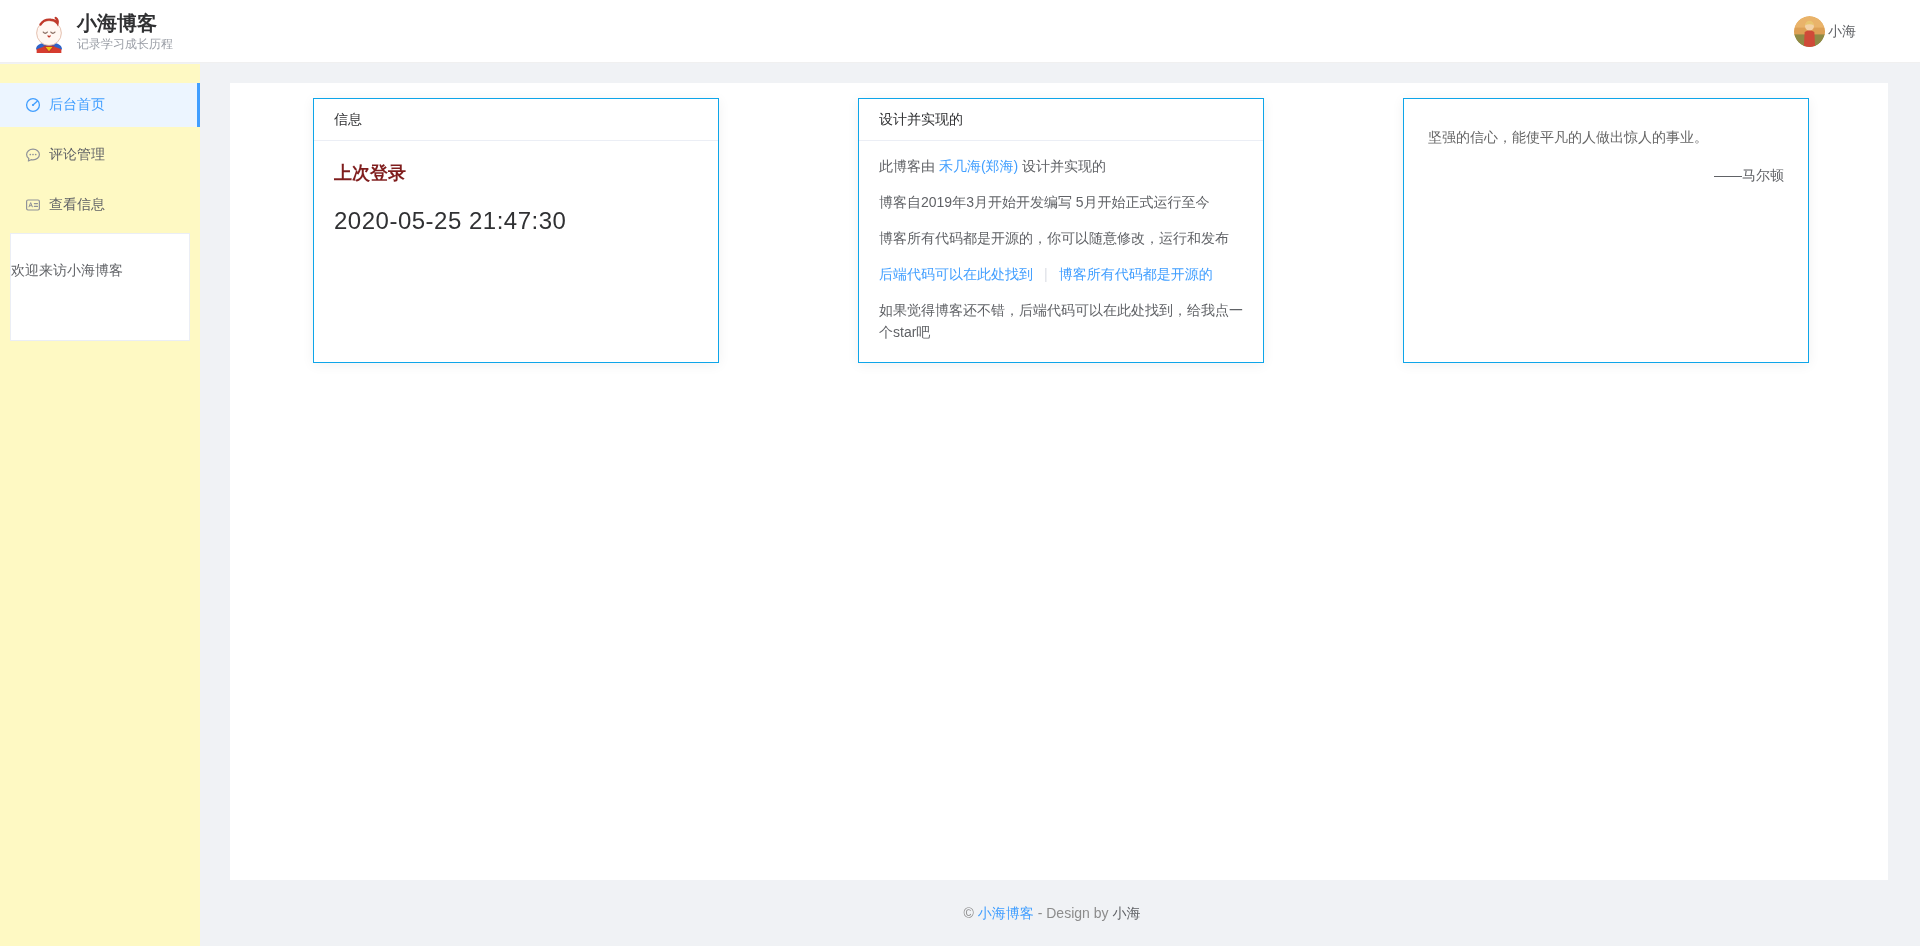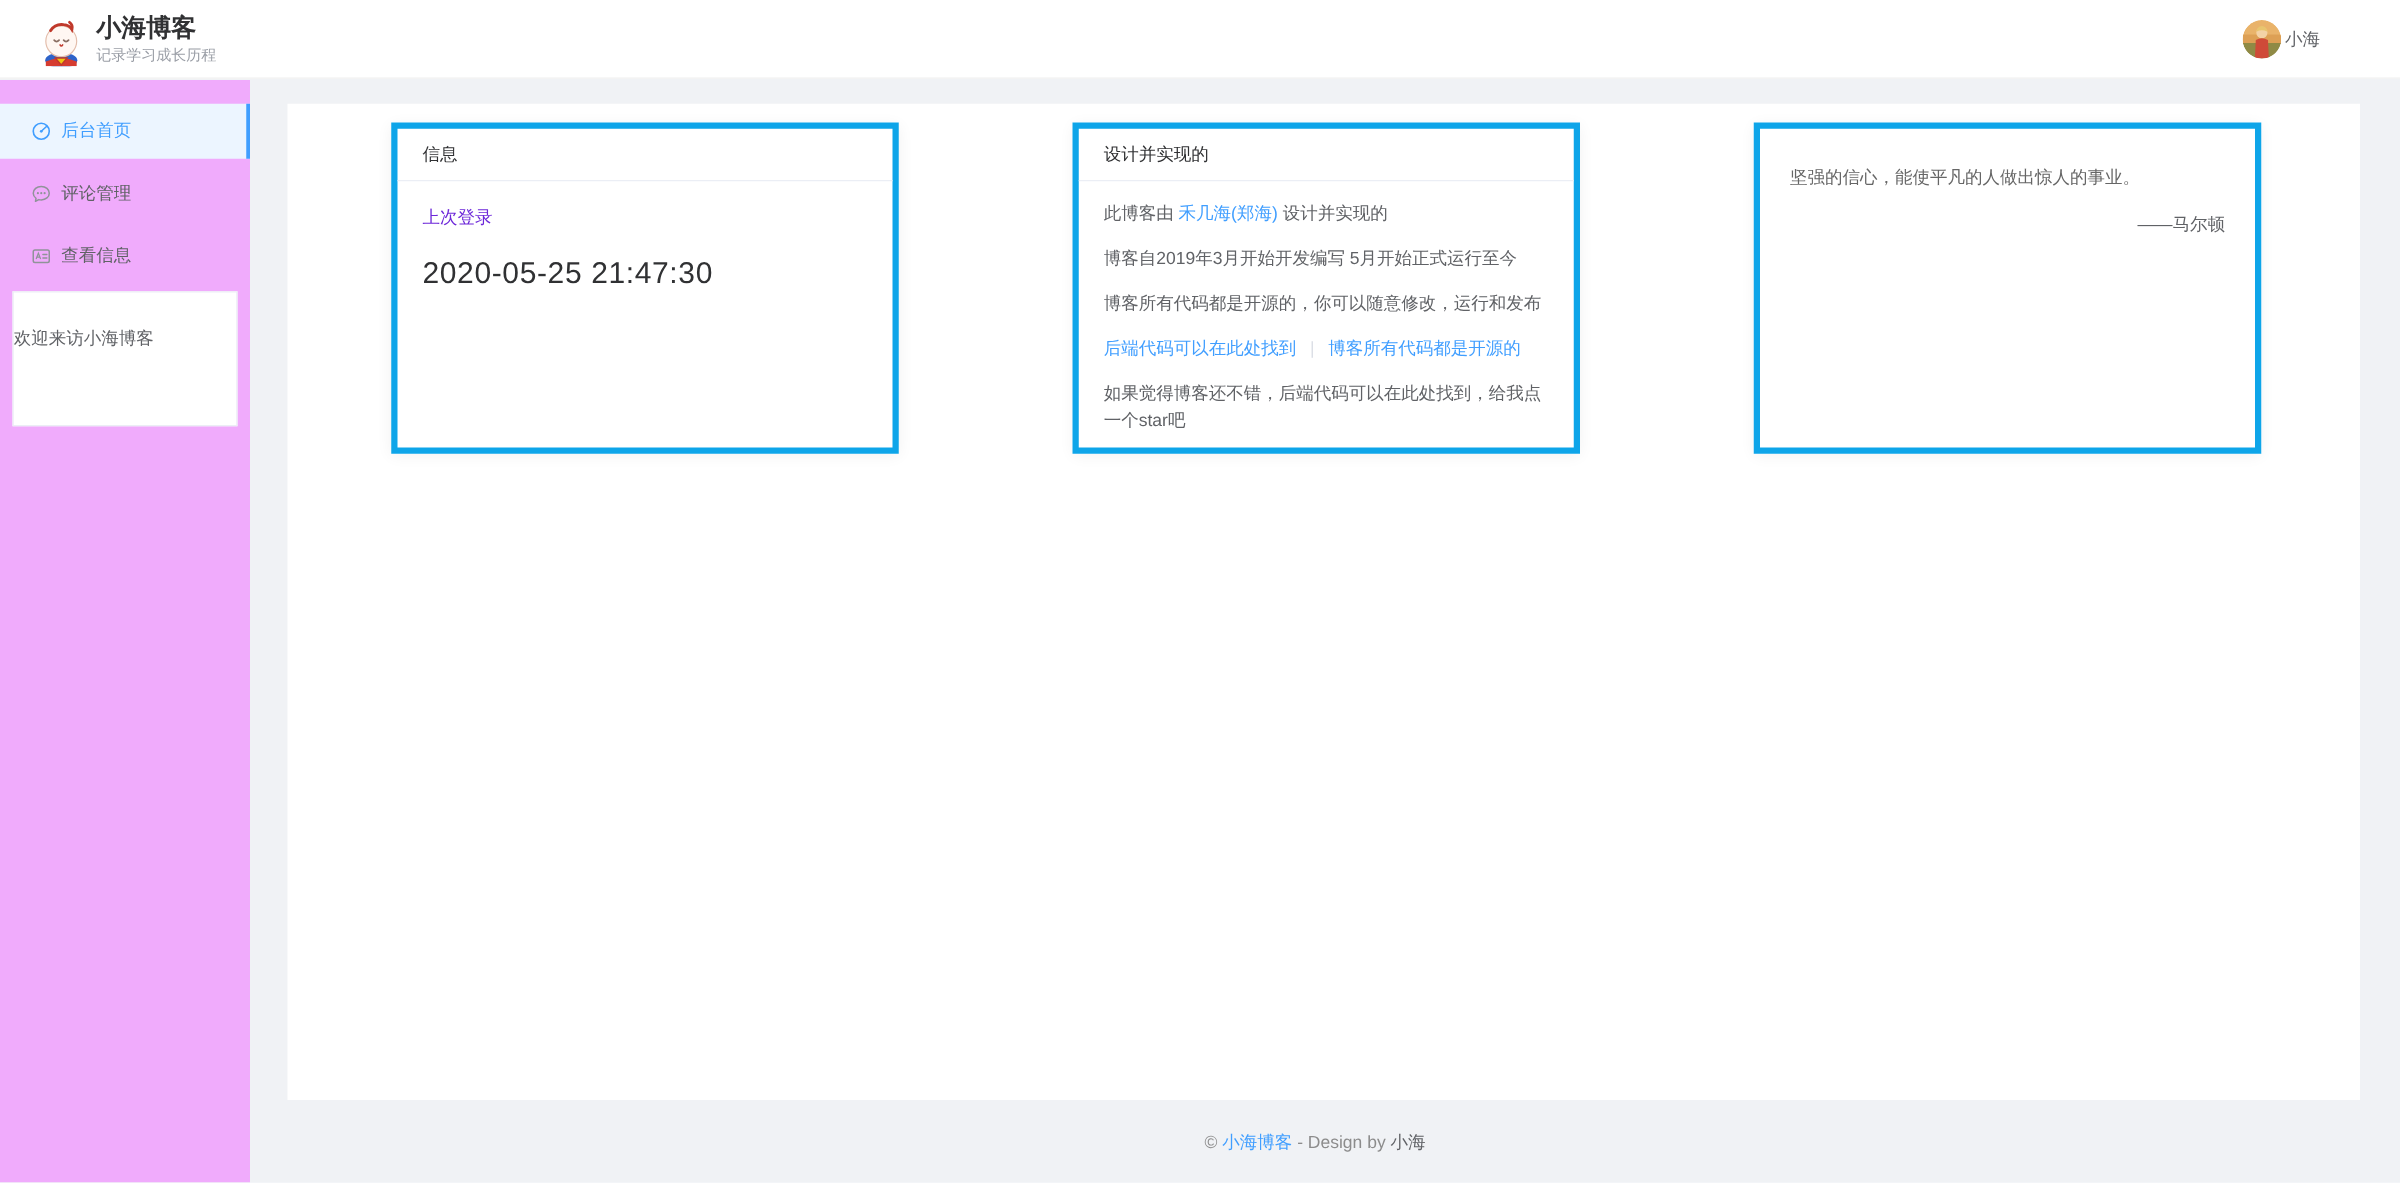--- a/index.html
+++ b/index.html
@@ -26,21 +26,21 @@
   .header-user {
     position: absolute; right: 64px; top: 0; height: 63px;
     display: flex; align-items: center; cursor: pointer;
   }
   .header-avatar { width: 31px; height: 31px; border-radius: 50%; overflow: hidden; flex: 0 0 auto; }
   .header-username { font-size: 14px; color: #606266; margin-left: 3px; }
 
   
   .sidebar {
     position: absolute; top: 64px; left: 0; bottom: 0; width: 200px;
-    background: #f0abfc; padding-top: 19px;
+    background: #fef9c3; padding-top: 19px;
   }
   .menu-item {
     height: 44px; margin-bottom: 6px;
     display: flex; align-items: center;
     padding-left: 25px;
     font-size: 14px; color: #606266; cursor: pointer;
   }
   .menu-item .mi-icon { width: 16px; height: 16px; margin-right: 8px; color: #909399; flex: 0 0 auto; }
   .menu-item.active {
     background: #ecf5ff; color: #409eff;
@@ -59,29 +59,29 @@
   .panel {
     position: absolute; top: 19px; left: 30px; right: 32px; height: 797px;
     background: #fff;
   }
   .cards {
     display: flex; justify-content: space-between;
     padding: 15px 79px 0 83px;
   }
   .card {
     width: 406px; height: 265px;
-    background: #fff; border: 5px solid #0ea5e9;
+    background: #fff; border: 1px solid #0ea5e9;
     box-shadow: 0 2px 12px 0 rgba(0,0,0,0.06);
   }
   .card-header {
     padding: 12px 20px 11px; border-bottom: 1px solid #ebeef5;
     font-size: 14px; color: #303133;
   }
   .card-body { padding: 14px 20px; font-size: 14px; color: #606266; }
-  .info-label { color: #6d28d9; font-size: 14px; margin-top: 6px; }
+  .info-label { color: #7f1d1d; font-size: 18px; margin-top: 6px; font-weight: bold; }
   .info-value { color: #303133; font-size: 24px; margin-top: 22px; letter-spacing: 0.5px; }
   .about-p { line-height: 22px; margin-bottom: 14px; }
   .about-p:last-child { margin-bottom: 0; }
   .link { color: #409eff; }
   .link-divider { color: #dcdfe6; padding: 0 11px; }
   .quote-card { padding: 28px 24px; }
   .quote-text { color: #666; font-size: 14px; line-height: 20px; }
   .quote-author { text-align: right; color: #606266; font-size: 14px; margin-top: 20px; }
 
   

